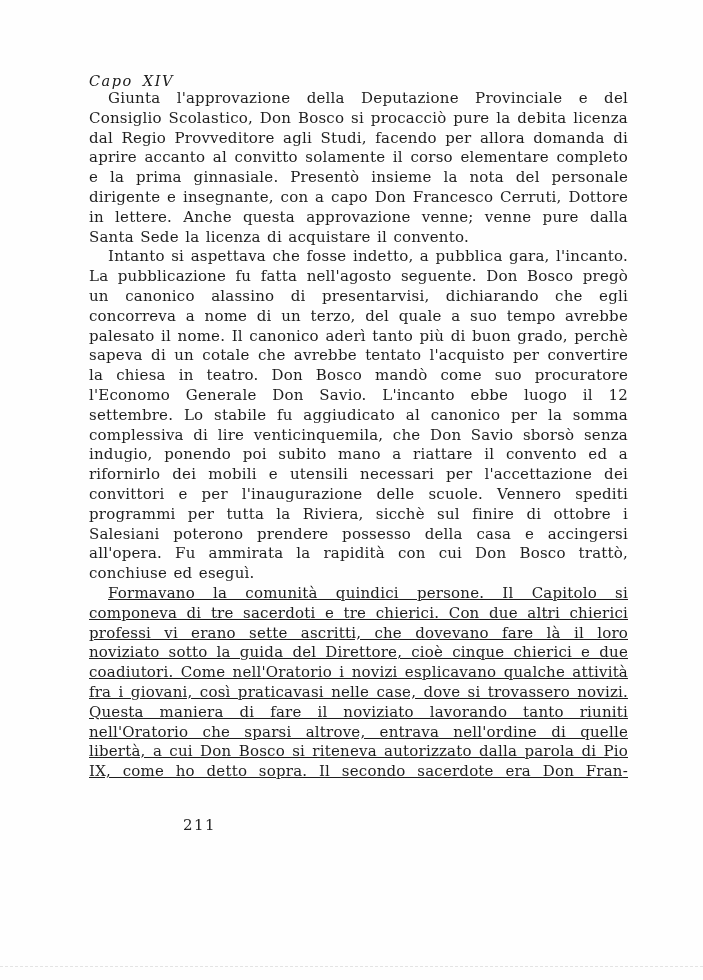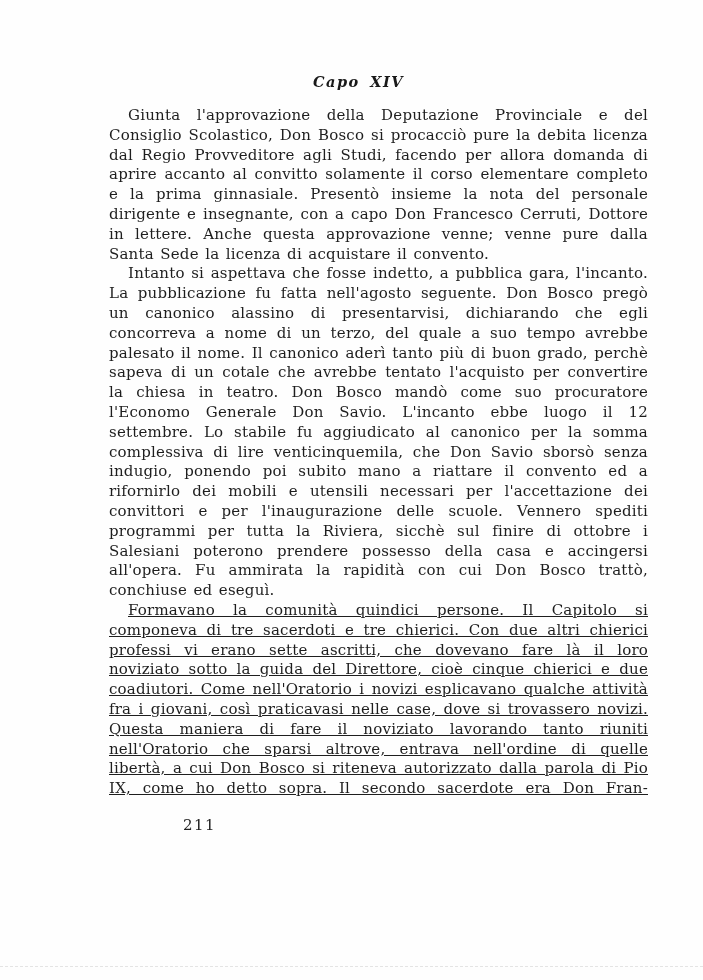--- a/index.html
+++ b/index.html
@@ -18,36 +18,34 @@
     position: absolute;
     inset: 0;
     background: #fefefe;
     color: #1e1e1e;
   }
   .running-head {
     position: absolute;
     top: 73px;
     left: 89px;
     width: 539px;
-    text-align: center;
+    text-align: left;
     font-style: italic;
     font-size: 14.5px;
     letter-spacing: 1.5px;
     word-spacing: 4px;
     color: #191919;
-    font-weight: bold;
   }
   .text-block {
     position: absolute;
-    top: 106px;
+    top: 89px;
     left: 89px;
     width: 539px;
     height: 702px;
     overflow: hidden;
-    margin-left: 20px;
   }
   .para {
     margin: 0;
     font-size: 15px;
     line-height: 19.8px;
     text-align: justify;
     text-indent: 19px;
     word-spacing: 1.5px;
     letter-spacing: 0.2px;
     hyphens: auto;

